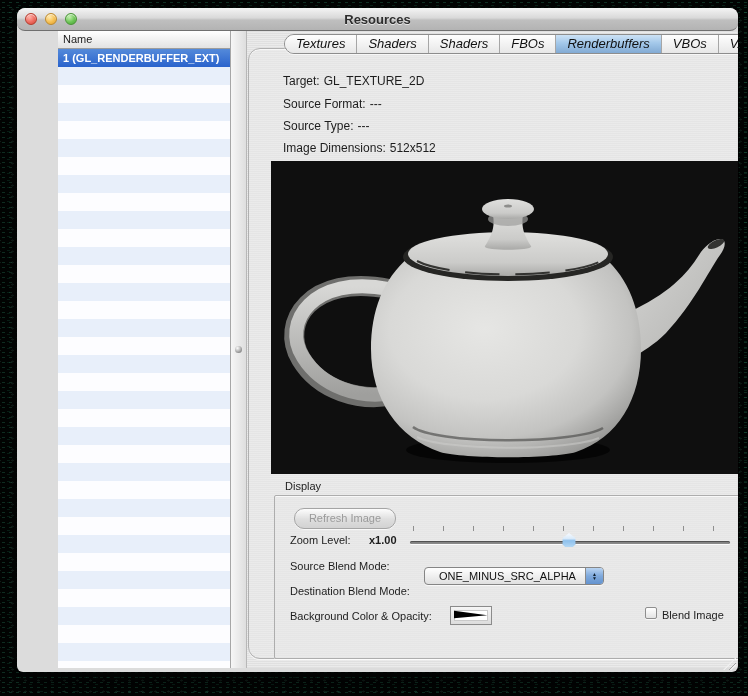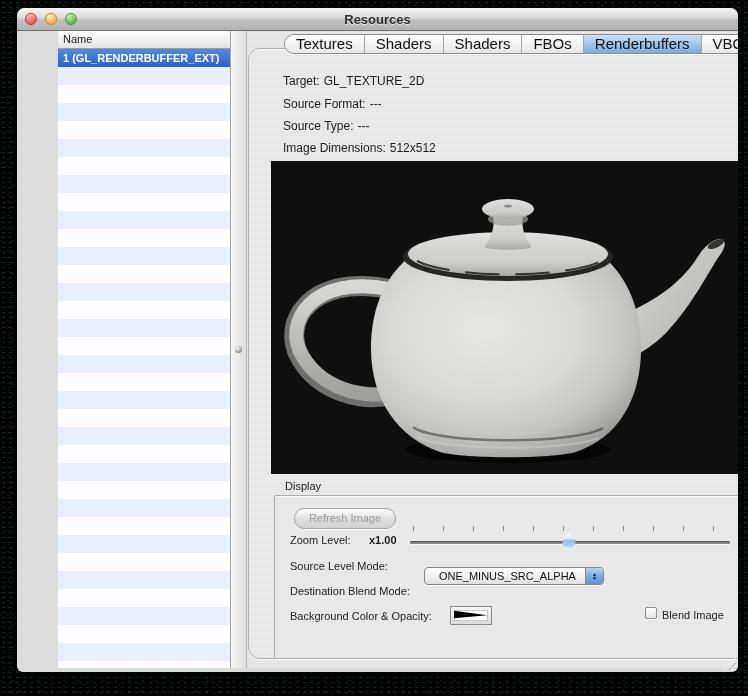--- a/index.html
+++ b/index.html
@@ -17,20 +17,21 @@
   .window{
     position:absolute; left:17px; top:8px; width:721px; height:664px;
     border-radius:8px 8px 6px 6px; background:#dcdcdc;
     box-shadow:0 0 0 1px rgba(0,0,0,.65), 0 12px 28px rgba(0,0,0,.55);
     overflow:hidden;
   }
   .titlebar{
     position:absolute; left:0; top:0; right:0; height:22px;
     background:linear-gradient(#f4f4f4,#d9d9d9 45%,#bfbfbf 55%,#b3b3b3);
     border-bottom:1px solid #6f6f6f;
+    border-radius:8px;
   }
   .title{
     position:absolute; left:0; right:0; top:4px; text-align:center;
     font-size:13px; font-weight:bold; color:#2d2d2d;
     text-shadow:0 1px 0 rgba(255,255,255,.65);
   }
   .lights{position:absolute; left:8px; top:5px; display:flex; gap:8px;}
   .light{width:12px; height:12px; border-radius:50%; box-shadow:inset 0 1px 1px rgba(255,255,255,.7);}
   .light.red{background:radial-gradient(circle at 35% 30%, #ffb3aa, #ee6a5f 55%, #cf4536); border:1px solid #b43b2c; box-sizing:border-box;}
   .light.yellow{background:radial-gradient(circle at 35% 30%, #ffeab0, #f5be4f 55%, #dd9f33); border:1px solid #bd8a2d; box-sizing:border-box;}
@@ -75,23 +76,23 @@
     border:1px solid #b0b0b0; border-radius:12px;
     background:rgba(236,236,236,.45);
     box-shadow:inset 0 1px 0 rgba(255,255,255,.7), 0 1px 0 rgba(255,255,255,.7);
   }
   .tabbar{
     position:absolute; left:37px; top:3px; height:18px; display:flex;
     border:1px solid #8d8d8d; border-radius:10px; overflow:hidden;
     box-shadow:0 1px 1px rgba(255,255,255,.7); z-index:3;
   }
   .tab{
-    padding:0 11px; font-size:15px; line-height:18px; color:#111;
+    padding:0 11px; font-size:13px; line-height:18px; color:#111;
     background:linear-gradient(#fefefe,#e7e7e7); border-right:1px solid #a6a6a6;
-    white-space:nowrap; cursor:default;
+    white-space:nowrap; cursor:default;font-style:italic;
   }
   .tab:last-child{border-right:none;}
   .tab.selected{background:linear-gradient(#cde2f5 0%,#a3c8ea 45%,#82aad3 100%);}
 
   .inforow{position:absolute; left:36px; font-size:12px; color:#1d1d1d; white-space:nowrap;}
   .inforow .lbl{margin-right:4px;}
 
   .preview{
     position:absolute; left:24px; top:130px; width:473px; height:313px;
     background:#0f0f0f; overflow:hidden;
@@ -295,21 +296,21 @@
 
         <div class="displaybox">
           <div class="refresh-btn">Refresh Image</div>
 
           <div class="dlabel" style="left:15px; top:38px;">Zoom Level:</div>
           <div class="dlabel dvalue-bold" style="left:94px; top:38px;">x1.00</div>
           <div class="ticks"></div>
           <div class="track"></div>
           <div class="thumb"></div>
 
-          <div class="dlabel" style="left:15px; top:64px;">Source Level Mode:</div>
+          <div class="dlabel" style="left:15px; top:64px;">Source Blend Mode:</div>
 
           <div class="dlabel" style="left:15px; top:89px;">Destination Blend Mode:</div>
           <div class="popup" style="top:71px;padding-left:8px;">
             <div class="ptext">ONE_MINUS_SRC_ALPHA</div>
             <div class="pcap">
                 <span>▲</span>
                 <span>▼</span>
               </div>
           </div>
 

